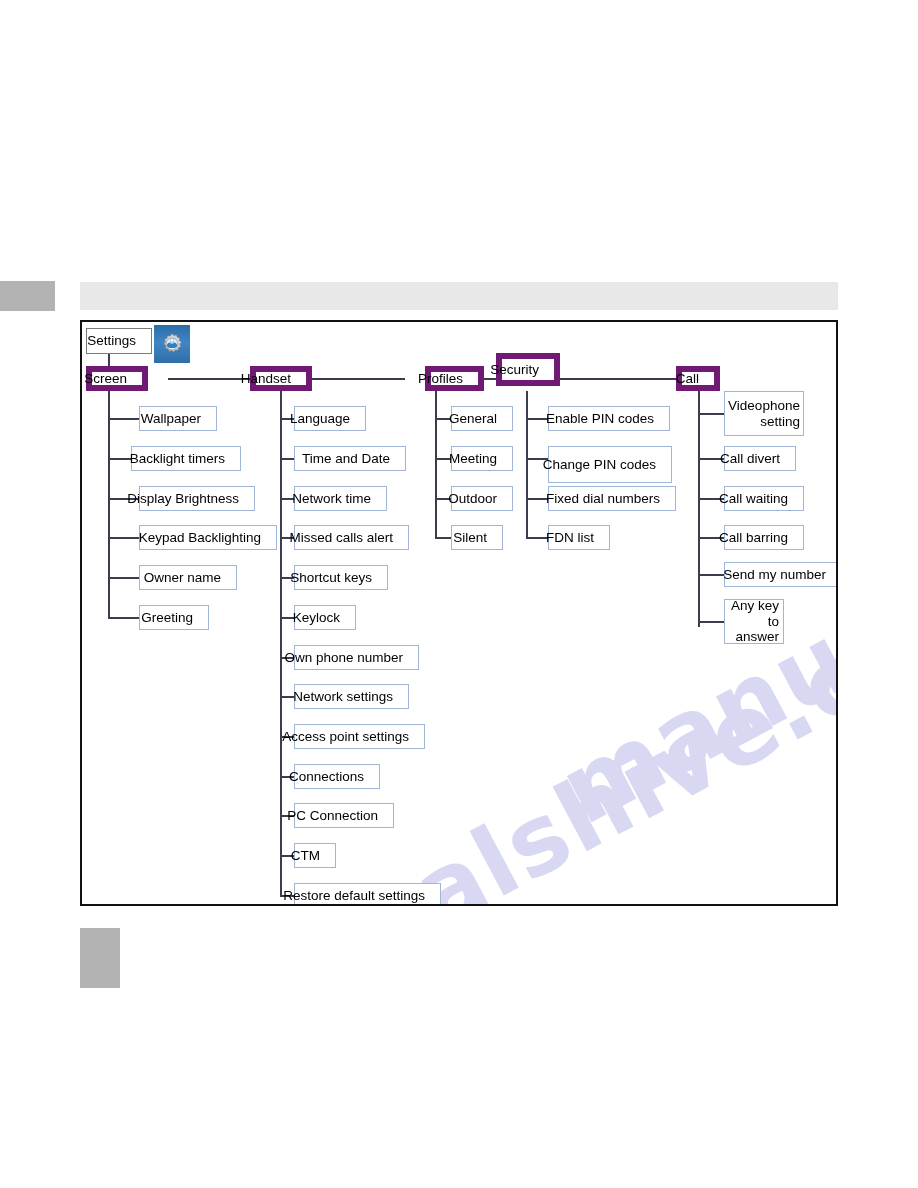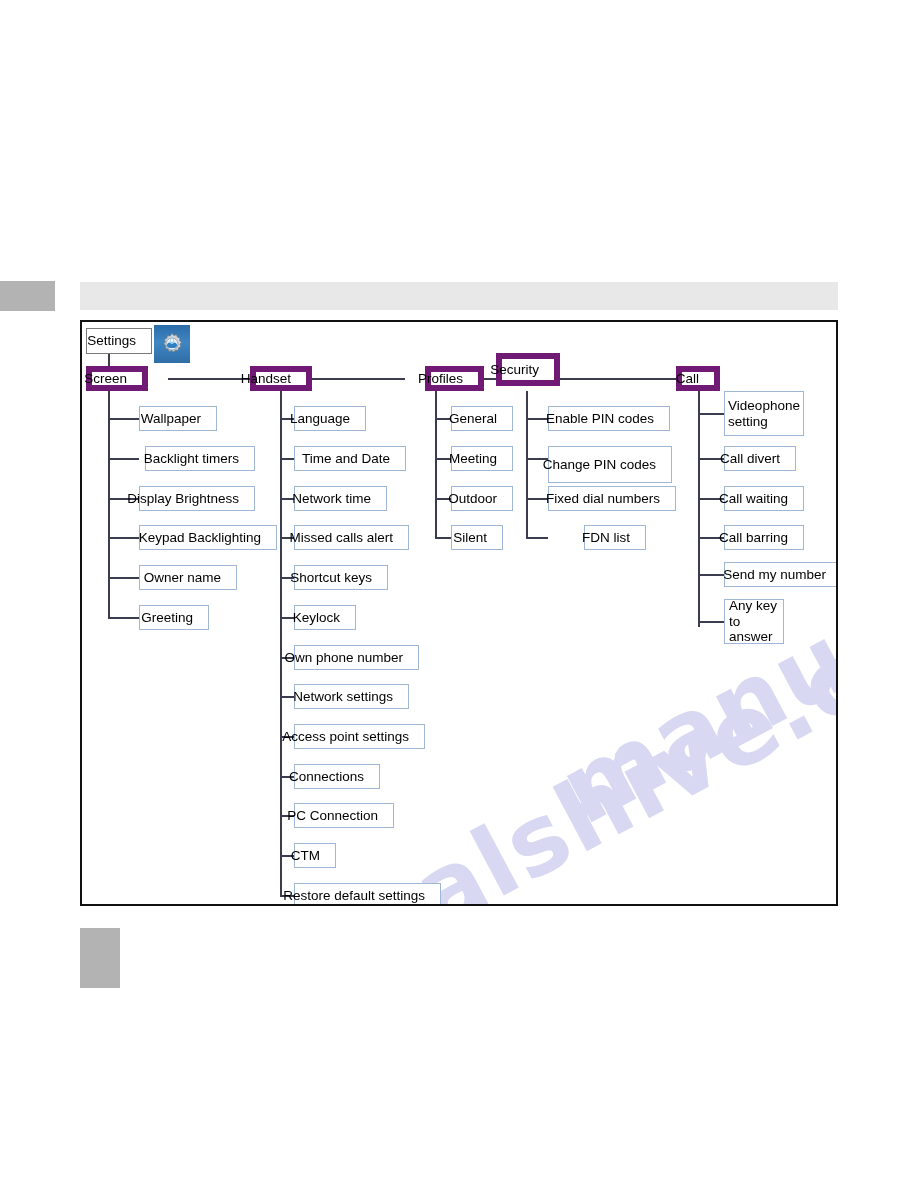--- a/index.html
+++ b/index.html
@@ -96,21 +96,21 @@
     line-height: 1.15;
     display: flex;
     align-items: center;
     justify-content: flex-end;
     padding: 0 15px;
     white-space: nowrap;
     z-index: 3;
   }
   .node.centered {
     justify-content: center;
-    text-align: left;
+    text-align: right;
     white-space: normal;
     line-height: 1.15;
     padding: 0 4px;
   }
   .node.root {
     border: 1px solid #7a7a7a;
   }
   .node.level1 {
     border: 6px solid #701a75;
   }
@@ -201,21 +201,21 @@
   </div>
 
   <div class="vline" style="left:26px; top:69px; height:227px;"></div>
 
   <div class="hline" style="left:26px; top:96px; width:31px;"></div>
   <div class="node" style="left:57px; top:84px; width:78px; height:25px;">
     <span>Wallpaper</span>
   </div>
 
   <div class="hline" style="left:26px; top:136px; width:31px;"></div>
-  <div class="node" style="left:63px; top:124px; width:110px; height:25px;">
+  <div class="node" style="left:49px; top:124px; width:110px; height:25px;">
     <span>Backlight timers</span>
   </div>
 
   <div class="hline" style="left:26px; top:176px; width:31px;"></div>
   <div class="node" style="left:57px; top:164px; width:116px; height:25px;">
     <span>Display Brightness</span>
   </div>
 
   <div class="hline" style="left:26px; top:215px; width:31px;"></div>
   <div class="node" style="left:57px; top:203px; width:138px; height:25px;">
@@ -332,21 +332,21 @@
   <div class="node" style="left:466px; top:124px; width:124px; height:37px;">
     <span>Change PIN codes</span>
   </div>
 
   <div class="hline" style="left:444px; top:176px; width:22px;"></div>
   <div class="node" style="left:466px; top:164px; width:128px; height:25px;">
     <span>Fixed dial numbers</span>
   </div>
 
   <div class="hline" style="left:444px; top:215px; width:22px;"></div>
-  <div class="node" style="left:466px; top:203px; width:62px; height:25px;margin-left:36px;">
+  <div class="node" style="left:466px; top:203px; width:62px; height:25px;">
     <span>FDN list</span>
   </div>
 
   <div class="vline" style="left:616px; top:69px; height:236px;"></div>
 
   <div class="hline" style="left:616px; top:91px; width:26px;"></div>
   <div class="node centered" style="left:642px; top:69px; width:80px; height:45px;">
     <span style="white-space:pre-line;">Videophone
 setting</span>
   </div>

